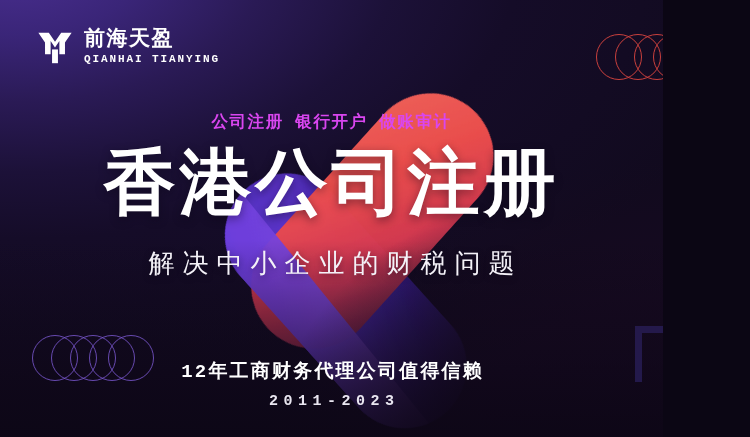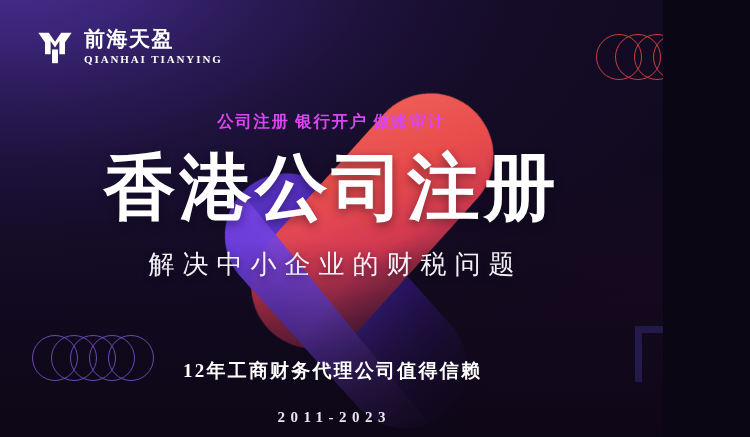--- a/index.html
+++ b/index.html
@@ -7,21 +7,21 @@
     padding: 0;
     background: #0b0614;
   }
   * { box-sizing: border-box; }
 
   .banner {
     position: relative;
     width: 663px;
     height: 437px;
     overflow: hidden;
-    font-family: Liberation Serif, serif;
+    font-family: Liberation Mono, monospace;
     background: #130A22;
   }
 
   
   .bg-base {
     position: absolute;
     inset: 0;
     background:
       radial-gradient(115% 95% at 2% -8%,  #4a2f91 0%, #3a2578 17%, #2a1a55 33%, #1c1138 50%, #150c28 66%, #110a1e 100%);
   }
@@ -166,21 +166,20 @@
   .years {
     position: absolute;
     top: 393px;
     left: 0; right: 0;
     color: #e9e6f0;
     font-size: 15px;
     font-weight: 700;
     letter-spacing: 5.5px;
     text-indent: 5.5px;
     white-space: nowrap;
-    margin-top: 16px;
   }
 </style>
 </head>
 <body>
 
 <div class="banner">
 
   <div class="bg-base"></div>
 
   <svg class="chain" viewBox="0 0 750 437" xmlns="http://www.w3.org/2000/svg">

